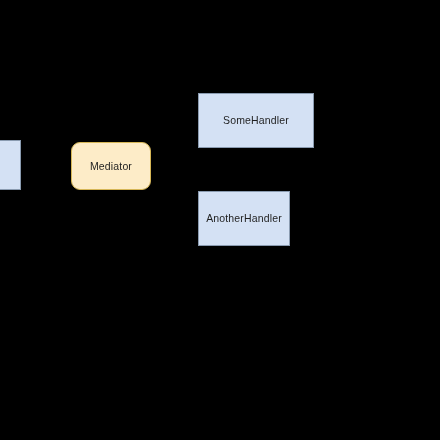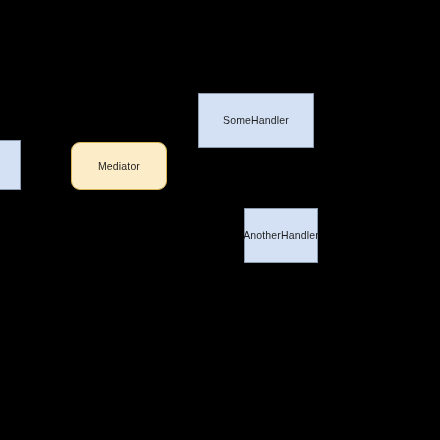--- a/index.html
+++ b/index.html
@@ -58,25 +58,25 @@
 </style>
 </head>
 <body>
 
 <div id="canvas">
 
   <div class="node node--blue node--clipped-left" style="left:0px; top:140px; width:21px; height:50px;">
     
   </div>
 
-  <div class="node node--cream" style="left:71px; top:142px; width:96px; height:48px;">
+  <div class="node node--cream" style="left:71px; top:142px; width:80px; height:48px;">
     <span class="node-label">Mediator</span>
   </div>
 
   <div class="node node--blue" style="left:198px; top:93px; width:116px; height:55px;">
     <span class="node-label">SomeHandler</span>
   </div>
 
-  <div class="node node--blue" style="left:198px; top:208px; width:74px; height:55px;margin-left:46px;">
+  <div class="node node--blue" style="left:198px; top:191px; width:92px; height:55px;">
     <span class="node-label">AnotherHandler</span>
   </div>
 
 </div>
 
 </body></html>

